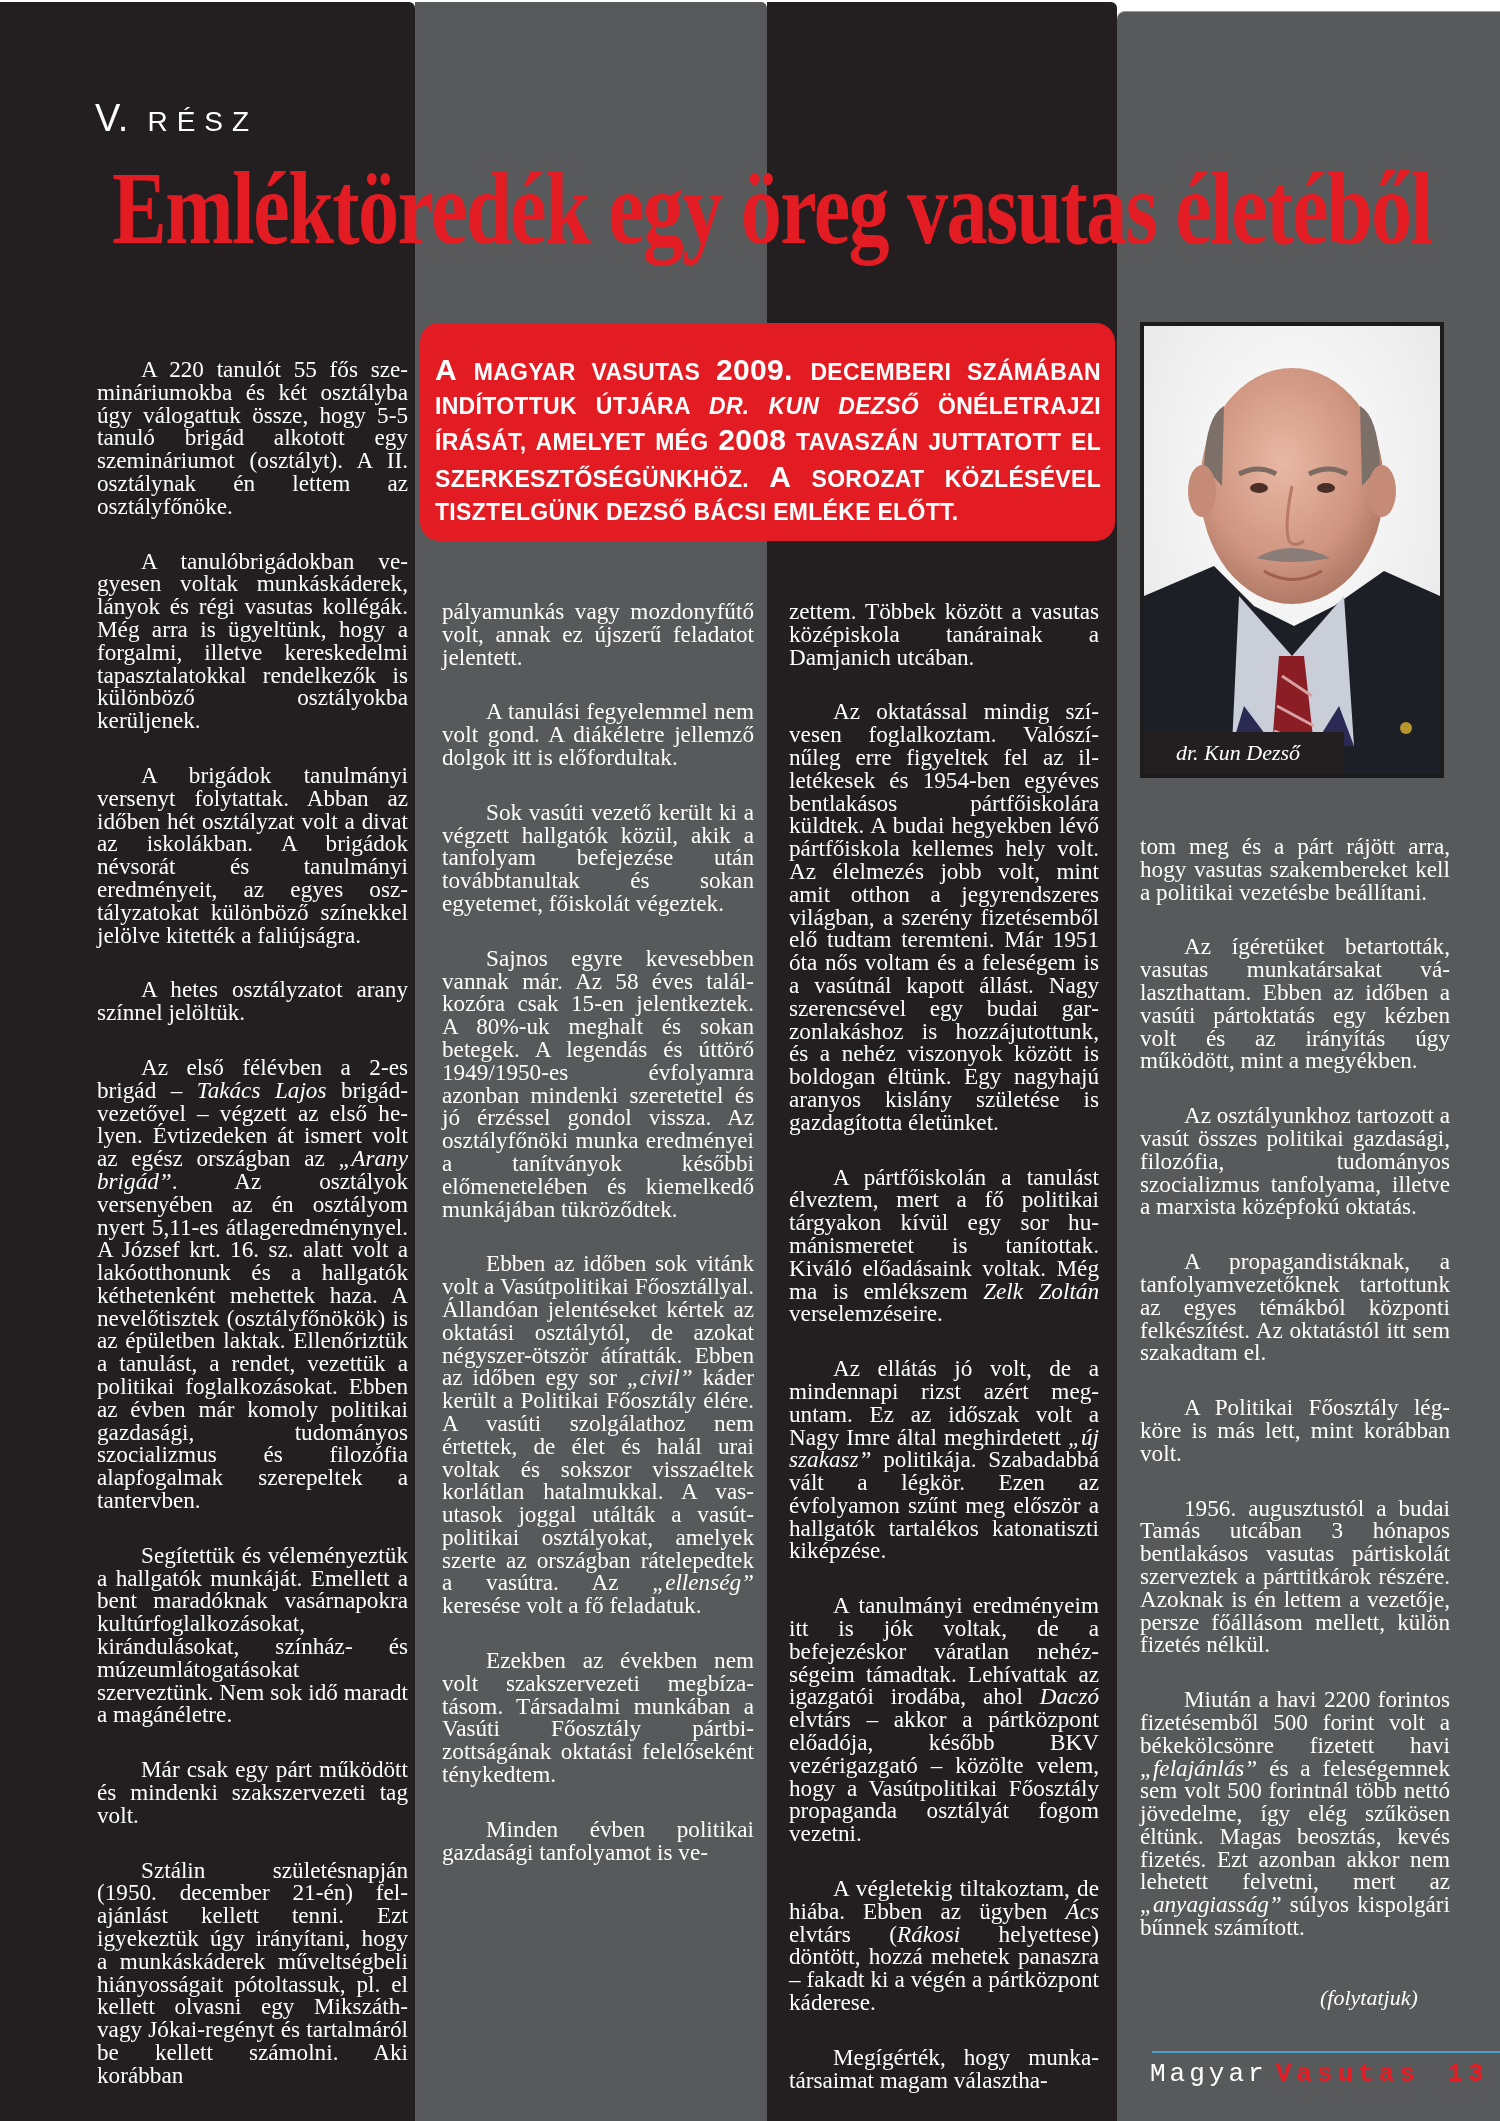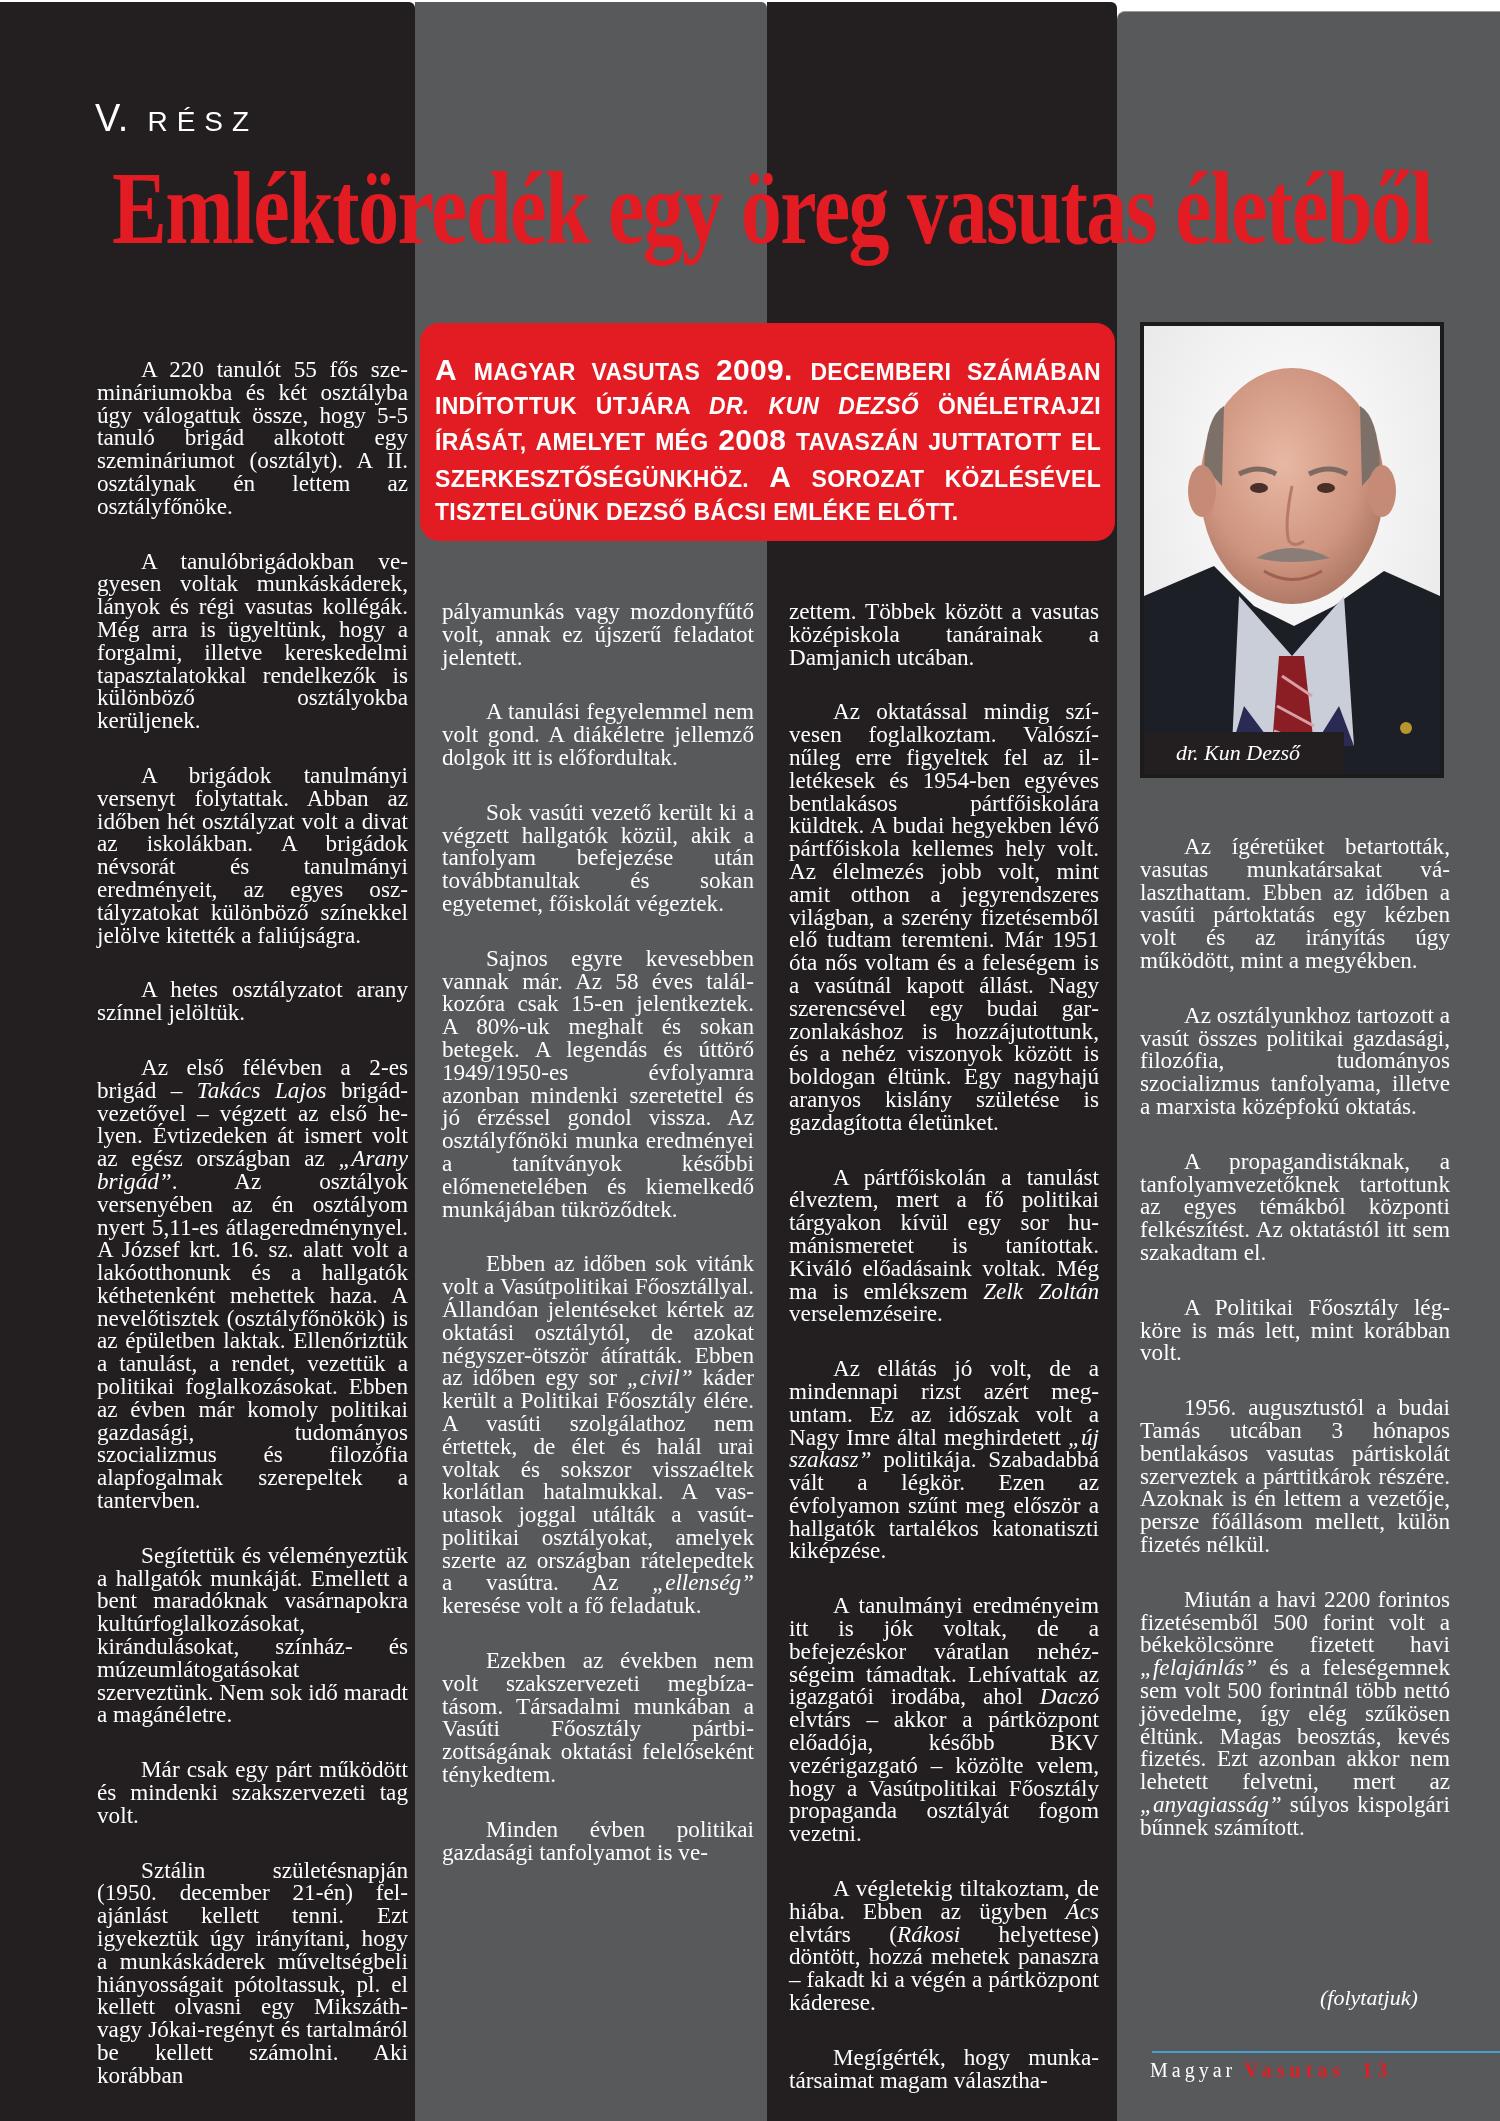--- a/index.html
+++ b/index.html
@@ -68,21 +68,21 @@
 
   .continued {
     position: absolute; left: 1320px; top: 1985px; width: 130px;
     color: #ffffff; font-style: italic; font-size: 22px; text-align: left;
   }
   .footer-rule {
     position: absolute; left: 1152px; top: 2051px; right: 0; height: 2px; background: #4a9fd0;
   }
   .footer {
     position: absolute; left: 1150px; top: 2059px;
-    font-family: Liberation Serif, serif; font-size: 20px;
+    font-family: Liberation Mono, monospace; font-size: 26px;
     letter-spacing: 4px; white-space: nowrap;
   }
   .footer .f-mag { color: #ffffff; }
   .footer .f-vas { color: #e31b23; font-weight: bold; margin-left: 8px; letter-spacing: 5px; }
 </style>
 </head>
 <body>
 
 <div class="strip s1"></div>
 <div class="strip s2"></div>
@@ -158,20 +158,21 @@
 <div class="col col3">
     <p class="cont"><span>zettem. Többek között a vas­utas középiskola tanárainak a Damjanich utcában.</span></p>
     <p><span>Az oktatással mindig szí­vesen foglalkoztam. Valószí­nűleg erre figyeltek fel az il­letékesek és 1954-ben egy­éves bentlakásos pártfőisko­lára küldtek. A budai hegyek­ben lévő pártfőiskola kelle­mes hely volt. Az élelmezés jobb volt, mint amit otthon a jegyrendszeres világban, a szerény fizetésemből elő tud­tam teremteni. Már 1951 óta nős voltam és a feleségem is a vasútnál kapott állást. Nagy szerencsével egy budai gar­zonlakáshoz is hozzájutot­tunk, és a nehéz viszonyok között is boldogan éltünk. Egy nagyhajú aranyos kislány születése is gazdagította éle­tünket.</span></p>
     <p><span>A pártfőiskolán a tanulást élveztem, mert a fő politikai tárgyakon kívül egy sor hu­mánismeretet is tanítottak. Kiváló előadásaink voltak. Még ma is emlékszem </span><i>Zelk Zoltán</i><span> verselemzéseire.</span></p>
     <p><span>Az ellátás jó volt, de a mindennapi rizst azért meg­untam. Ez az időszak volt a Nagy Imre által meghirdetett </span><i>„új szakasz”</i><span> politikája. Szaba­dabbá vált a légkör. Ezen az évfolyamon szűnt meg elő­ször a hallgatók tartalékos katonatiszti kiképzése.</span></p>
     <p><span>A tanulmányi eredmé­nyeim itt is jók voltak, de a befejezéskor váratlan nehéz­ségeim támadtak. Lehívattak az igazgatói irodába, ahol </span><i>Daczó</i><span> elvtárs – akkor a párt­központ előadója, később BKV vezérigazgató – közölte velem, hogy a Vasútpolitikai Főosztály propaganda osztá­lyát fogom vezetni.</span></p>
     <p><span>A végletekig tiltakoztam, de hiába. Ebben az ügyben </span><i>Ács</i><span> elvtárs (</span><i>Rákosi</i><span> helyette­se) döntött, hozzá mehetek panaszra – fakadt ki a végén a pártközpont káderese.</span></p>
     <p><span>Megígérték, hogy munka­társaimat magam választha-</span></p>
   </div>
 <div class="col col4">
+    <p class="cont"><span>tom meg és a párt rájött arra, hogy vasutas szakembereket kell a politikai vezetésbe be­állítani.</span></p>
     <p><span>Az ígéretüket betartották, vasutas munkatársakat vá­laszthattam. Ebben az idő­ben a vasúti pártoktatás egy kézben volt és az irányítás úgy működött, mint a me­gyékben.</span></p>
     <p><span>Az osztályunkhoz tarto­zott a vasút összes politikai gazdasági, filozófia, tudomá­nyos szocializmus tanfolya­ma, illetve a marxista közép­fokú oktatás.</span></p>
     <p><span>A propagandistáknak, a tanfolyamvezetőknek tartot­tunk az egyes témákból köz­ponti felkészítést. Az oktatás­tól itt sem szakadtam el.</span></p>
     <p><span>A Politikai Főosztály lég­köre is más lett, mint koráb­ban volt.</span></p>
     <p><span>1956. augusztustól a bu­dai Tamás utcában 3 hóna­pos bentlakásos vasutas párt­iskolát szerveztek a párttit­károk részére. Azoknak is én lettem a vezetője, persze főál­lásom mellett, külön fizetés nélkül.</span></p>
     <p><span>Miután a havi 2200 forin­tos fizetésemből 500 forint volt a békekölcsönre fizetett havi </span><i>„felajánlás”</i><span> és a felesé­gemnek sem volt 500 forint­nál több nettó jövedelme, így elég szűkösen éltünk. Magas beosztás, kevés fizetés. Ezt azonban akkor nem lehetett felvetni, mert az </span><i>„anyagias­ság”</i><span> súlyos kispolgári bűn­nek számított.</span></p>
   </div>
 
 <div class="continued">(folytatjuk)</div>
 

